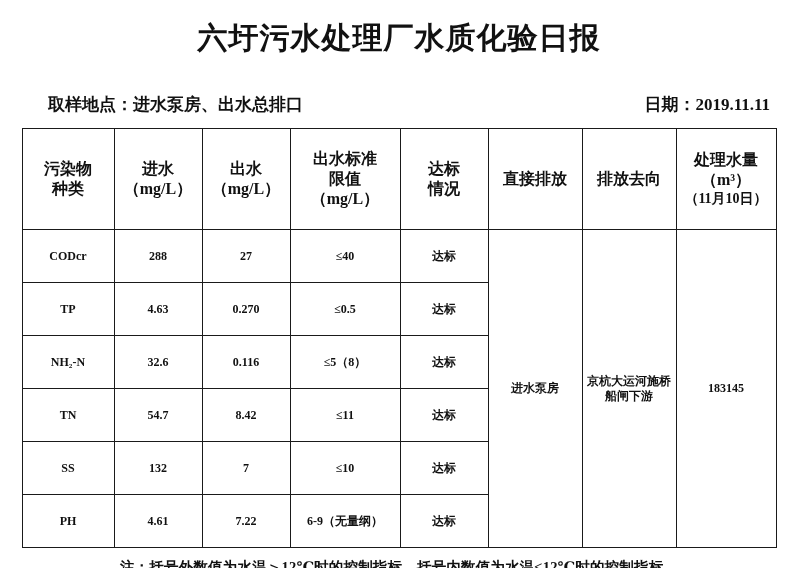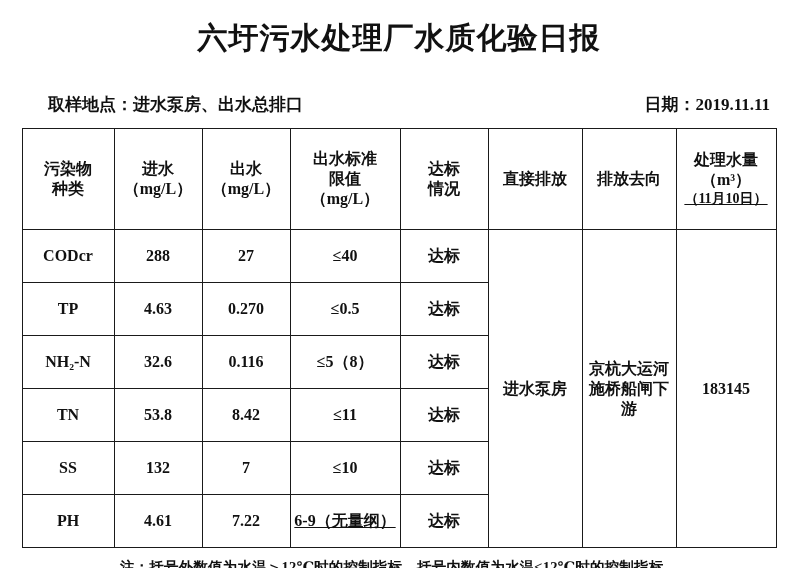--- a/index.html
+++ b/index.html
@@ -46,37 +46,36 @@
     border-collapse: collapse;
     margin: 0 auto;
     width: 744px;
     table-layout: fixed;
   }
   table.report td, table.report th {
     border: 1.3px solid #1a1a1a;
     text-align: center;
     vertical-align: middle;
     font-weight: bold;
-    font-size: 16px;
+    font-size: 12px;
     padding: 2px 3px;
     line-height: 1.25;
   }
   table.report thead td {
     height: 96px;
     font-size: 16px;
   }
   table.report tbody td {
     height: 48px;
   }
   .hdr-line {
     display: block;
   }
   .small-unit {
     font-size: 14px;
-    text-decoration: underline;
   }
   .vert-cell {
     font-size: 18px;
     line-height: 1.5;
   }
   .big-number {
     font-size: 30px;
     font-weight: bold;
   }
   .note {
@@ -174,21 +173,21 @@
       </tr>
       <tr>
         <td>NH₂-N</td>
         <td>32.6</td>
         <td>0.116</td>
         <td>≤5（8）</td>
         <td>达标</td>
       </tr>
       <tr>
         <td>TN</td>
-        <td>53.8</td>
+        <td>54.7</td>
         <td>8.42</td>
         <td>≤11</td>
         <td>达标</td>
       </tr>
       <tr>
         <td>SS</td>
         <td>132</td>
         <td>7</td>
         <td>≤10</td>
         <td>达标</td>

